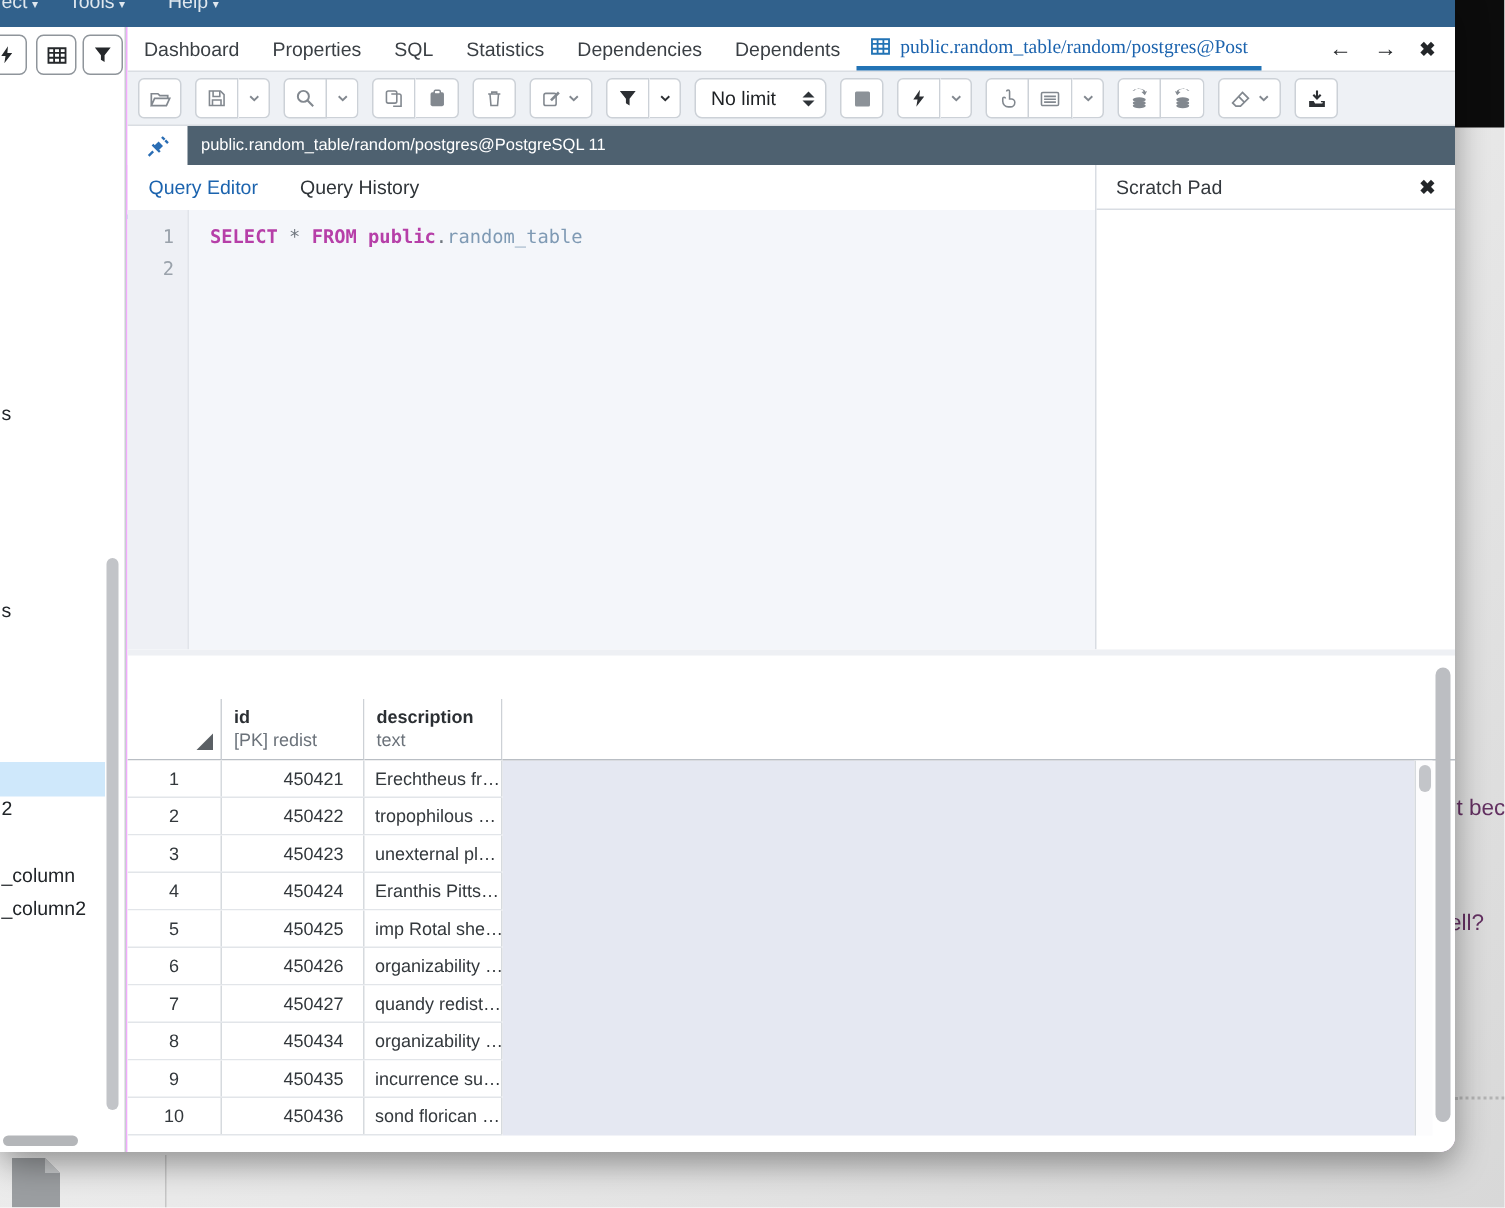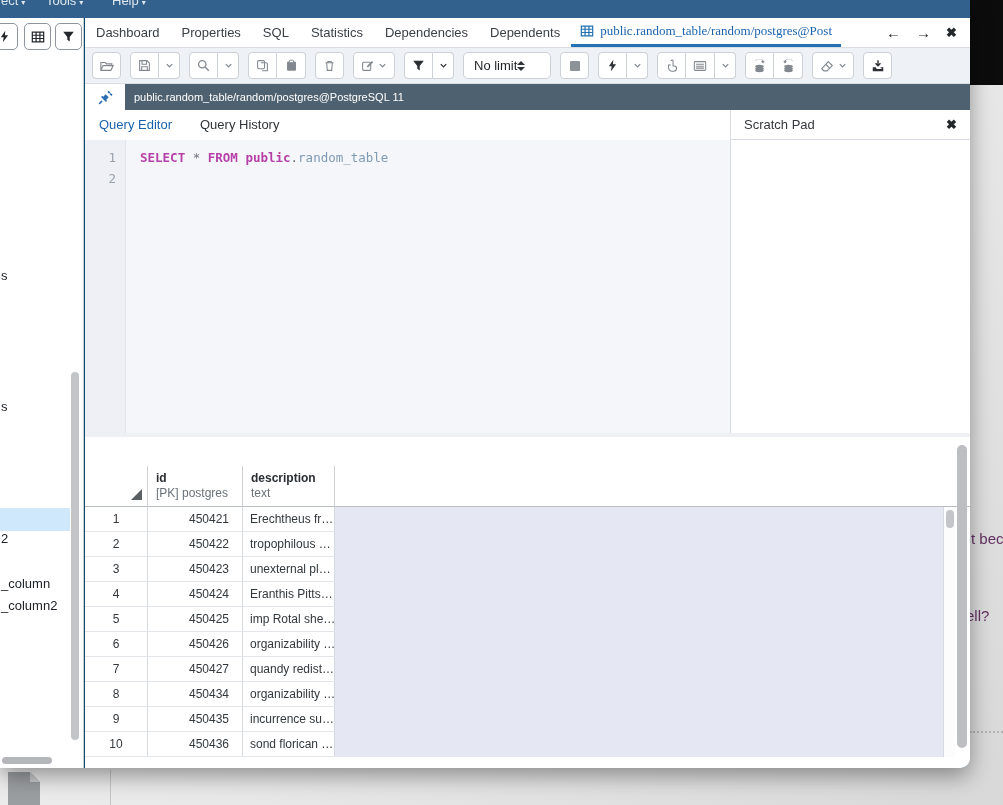--- a/index.html
+++ b/index.html
@@ -13,21 +13,21 @@
   
   .bg-black { position:absolute; left:970px; top:0; width:33px; height:85px; background:#0c0c0c; }
   .bg-text1 { position:absolute; left:971px; top:530px; font-size:15px; color:#633061; white-space:nowrap; }
   .bg-text2 { position:absolute; left:966px; top:607px; font-size:15px; color:#633061; white-space:nowrap; }
   .bg-dotted { position:absolute; left:970px; top:731px; width:33px; height:0; border-top:2px dotted #b3b3b3; }
   .bg-vline { position:absolute; left:110px; top:770px; width:1px; height:35px; background:#c6c6c6; }
   .bg-doc { position:absolute; left:6px; top:772px; color:#9b9ea1; }
 
   
   .window {
-    position:absolute; left:0; top:0; width:970px; height:768px; background:#0c4a6e;
+    position:absolute; left:0; top:0; width:970px; height:768px; background:#f0abfc;
     border-radius:0 0 10px 10px; box-shadow:0 8px 22px rgba(0,0,0,.38);
   }
   .menubar {
     position:absolute; left:0; top:0; width:100%; height:18px; background:#31618c; overflow:hidden;
   }
   .menu-item { position:absolute; top:-7px; color:#dfe7ee; font-size:13px; line-height:16px; white-space:nowrap; }
   .menu-item .caret { font-size:8px; margin-left:3px; }
   .mi-0 { left:1px; } .mi-1 { left:46px; } .mi-2 { left:112px; }
 
   
@@ -60,21 +60,21 @@
   .tgroup { display:flex; }
   .tbtn { width:29px; height:27px; background:#fff; border:1px solid #ccd1d7; display:flex; align-items:center; justify-content:center;
           color:#82888f; border-radius:0; }
   .tbtn.narrow { width:21px; }
   .tbtn.dark { color:#2c2f33; }
   .tgroup .tbtn + .tbtn { border-left:0; }
   .tgroup .tbtn:first-child { border-radius:4px 0 0 4px; }
   .tgroup .tbtn:last-child { border-radius:0 4px 4px 0; }
   .tgroup .tbtn:only-child { border-radius:4px; }
   .limit-select { height:27px; width:88px; border:1px solid #ccd1d7; border-radius:5px; background:#fff;
-                  display:flex; align-items:center; justify-content:flex-start; padding:0 7px 0 10px; font-size:13px; color:#1e2124; }
+                  display:flex; align-items:center; justify-content:space-between; padding:0 7px 0 10px; font-size:13px; color:#1e2124; }
   .spinner { display:flex; flex-direction:column; gap:2px; }
   .spinner i { width:0; height:0; border-left:4px solid transparent; border-right:4px solid transparent; }
   .spinner .up { border-bottom:4px solid #2e3338; }
   .spinner .dn { border-top:4px solid #2e3338; }
 
   
   .conn-icon { position:absolute; left:0; top:66px; width:40px; height:26px; background:#fff; display:flex; align-items:center; justify-content:center; }
   .conn-label { position:absolute; left:40px; top:66px; right:0; height:26px; background:#4e6170; color:#fff; font-size:11px;
                 line-height:26px; padding-left:9px; white-space:nowrap; overflow:hidden; }
 
@@ -400,21 +400,21 @@
       <div class="splitter"></div>
 
       <div class="grid">
         <div class="lavender"></div>
 
         <div class="gh gh-num">
             <div class="sel-all-triangle"></div>
           </div>
         <div class="gh gh-id">
           <div class="cname">id</div>
-          <div class="ctype">[PK] postgres</div>
+          <div class="ctype">[PK] redist</div>
         </div>
         <div class="gh gh-desc">
           <div class="cname">description</div>
           <div class="ctype">text</div>
         </div>
         <div class="gh gh-rest"></div>
 
         <div class="rows">
           <div class="grow">
               <div class="c-num">1</div>

